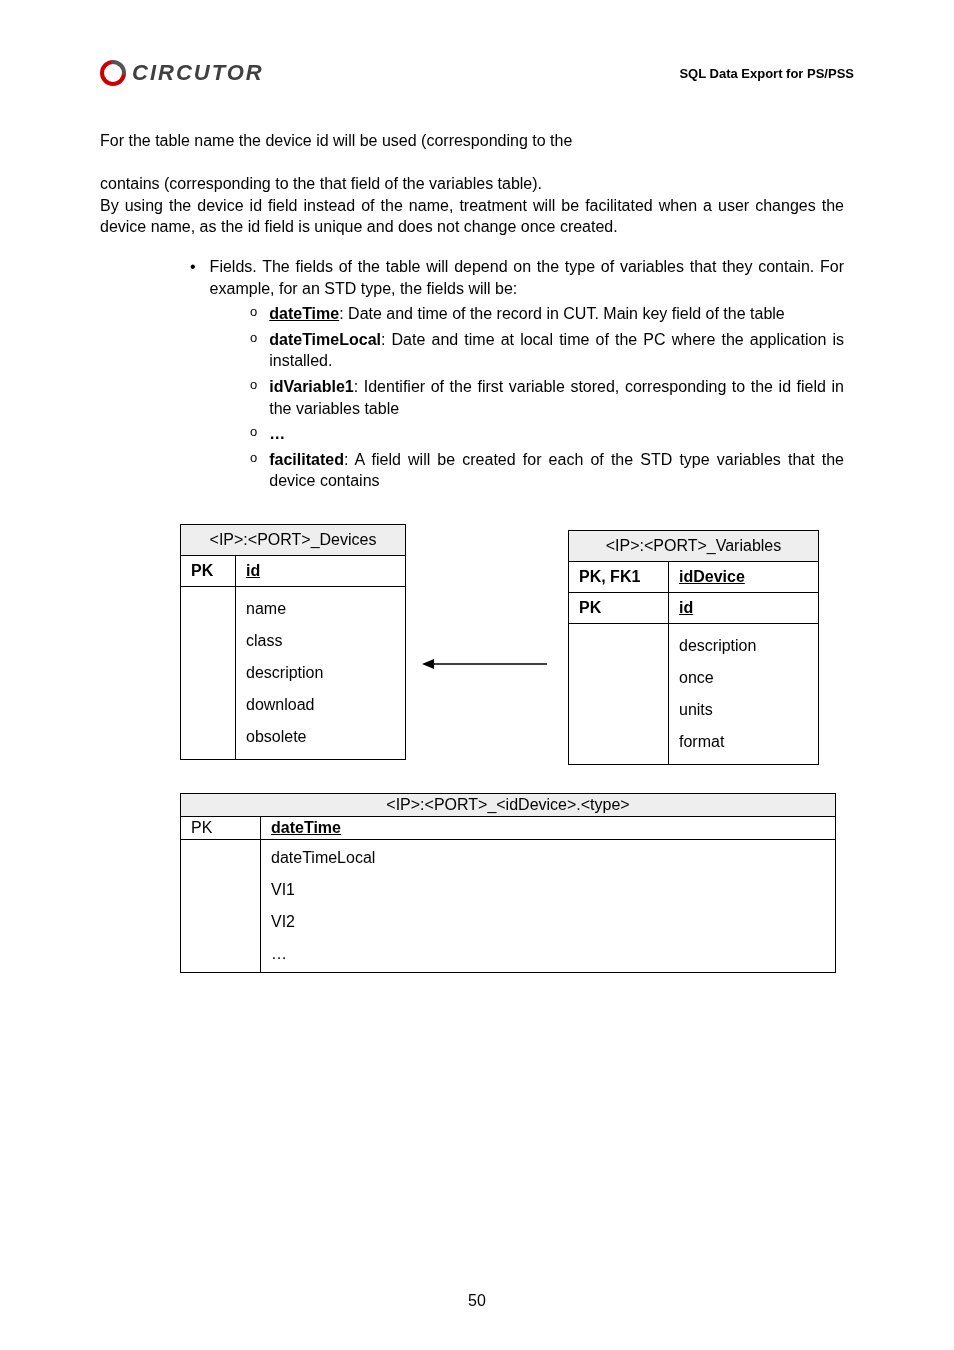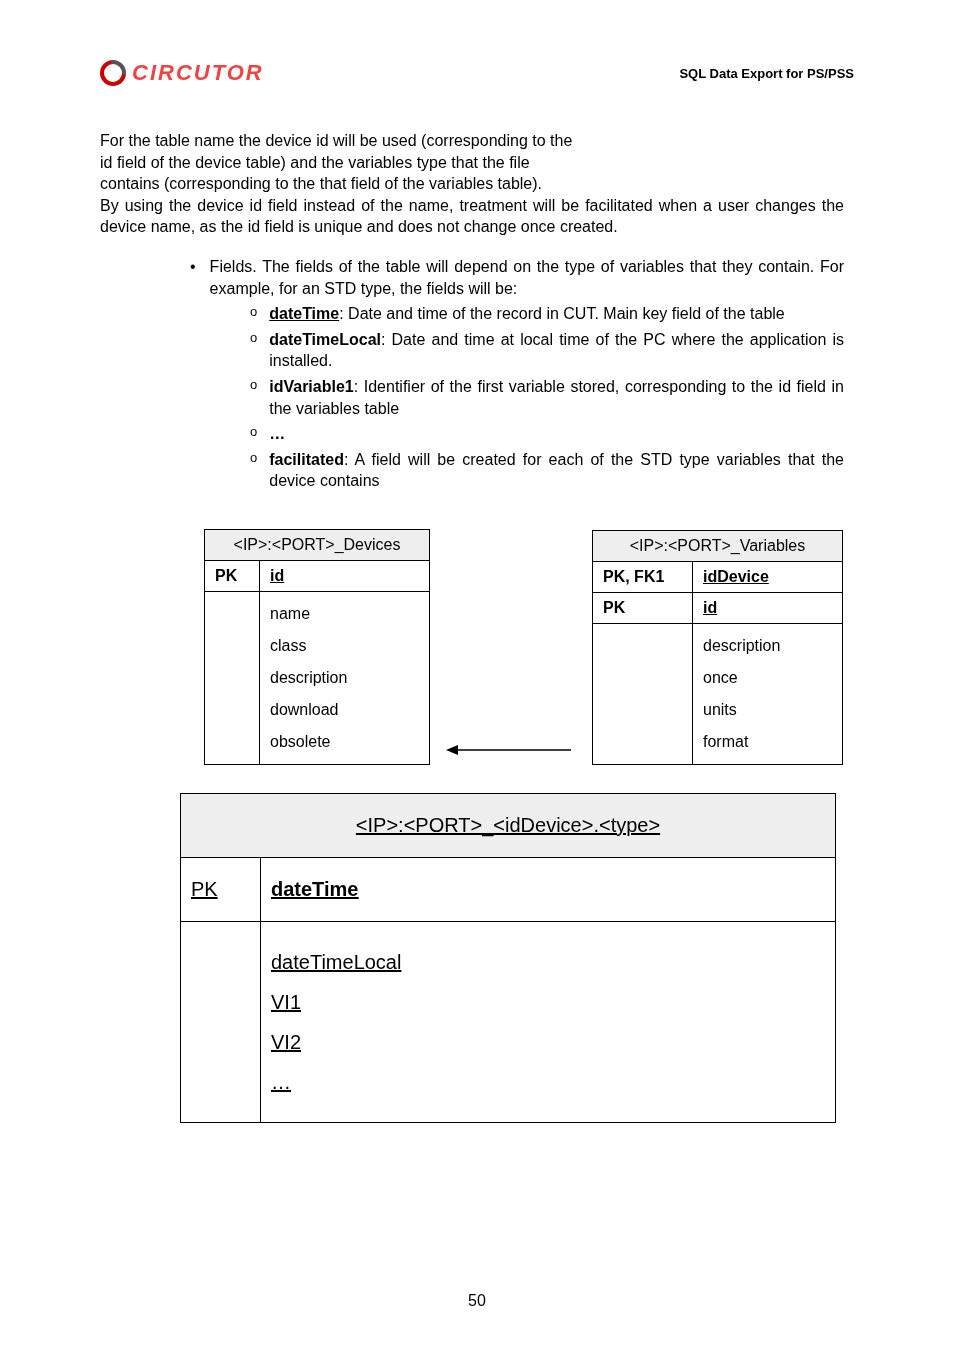--- a/index.html
+++ b/index.html
@@ -2,50 +2,50 @@
 <html><head>
 <meta charset="utf-8">
 <style>
   * { box-sizing: border-box; margin: 0; padding: 0; }
   html, body { width: 954px; font-family: Arial, Helvetica, sans-serif; background: #fff; color: #000; }
   .page { width: 954px; height: 1350px; position: relative; padding: 60px 100px 40px 100px; }
 
   .header { display: flex; justify-content: space-between; align-items: center; margin-bottom: 44px; }
   .logo { display: flex; align-items: center; gap: 6px; }
   .logo-mark { width: 26px; height: 26px; }
-  .logo-text { font-family: Arial, sans-serif; font-weight: bold; font-style: italic; letter-spacing: 2px; font-size: 22px; color: #ef4444; }
+  .logo-text { font-family: Arial, sans-serif; font-weight: bold; font-style: italic; letter-spacing: 2px; font-size: 22px; color: #404040; }
   .doc-title { font-size: 13px; font-weight: bold; }
 
   .body-text { margin-right: 10px; font-size: 16px; line-height: 1.35; text-align: justify; }
   .body-para { margin-bottom: 18px; }
 
   .bullet1 { margin-left: 90px; margin-right: 10px; font-size: 16px; line-height: 1.35; text-align: justify; }
   .bullet1-row { display: flex; gap: 14px; margin-bottom: 4px; }
   .bullet1-mark { flex: 0 0 auto; }
 
   .bullet2 { margin-left: 150px; margin-right: 10px; font-size: 16px; line-height: 1.35; text-align: justify; }
   .bullet2-row { display: flex; gap: 12px; margin-bottom: 4px; }
   .bullet2-mark { flex: 0 0 auto; font-size: 13px; }
 
   .u { text-decoration: underline; }
   .b { font-weight: bold; }
 
-  .tables-row { display: flex; align-items: flex-end; gap: 16px; margin-top: 28px; margin-left: 104px; margin-right: 10px; position: relative; }
+  .tables-row { display: flex; align-items: center; gap: 16px; margin-top: 28px; margin-left: 80px; margin-right: 10px; position: relative; }
   .tbl-wrap { display: flex; flex-direction: column; }
   .tbl { border-collapse: collapse; }
   .tbl th, .tbl td { border: 1.5px solid #000; padding: 6px 10px; font-size: 16px; text-align: left; vertical-align: top; background:#fff; }
   .tbl .ctr { text-align: center; background: #eee; }
   .tbl .pkcell { font-weight: bold; vertical-align: top; }
   .cell-block { line-height: 2.0; }
 
   .arrow-col { width: 130px; display:flex; align-items:center; justify-content:center; padding-top:44px; }
 
   .full-tbl-wrap { margin-top: 28px; margin-left: 80px; margin-right: 18px; }
   .full-tbl { border-collapse: collapse; width: 100%; }
-  .full-tbl th, .full-tbl td { border: 1.5px solid #000; padding: 20px 10px; font-size: 20px; text-align: left; vertical-align: top; text-decoration: underline; }
+  .full-tbl th, .full-tbl td { border: 1.5px solid #000; padding: 2px 10px; font-size: 16px; text-align: left; vertical-align: top; }
   .full-tbl .ctr { text-align: center; background: #eee; }
 
   .page-num { position: absolute; bottom: 40px; left: 0; right: 0; text-align: center; font-size: 16px; }
 </style>
 </head>
 <body>
 
 <div class="page">
 
   <div class="header">
@@ -57,21 +57,21 @@
         </svg>
       </span>
       <span class="logo-text">CIRCUTOR</span>
     </div>
     <div class="doc-title">SQL Data Export for PS/PSS</div>
   </div>
 
   <div class="body-text">
     <div class="body-para">
       <span>For the table name the device id will be used (corresponding to the</span><br>
-      <span>id field of the device table) and the variables type that the file</span><br>
+      <br>
       <span>contains (corresponding to the that field of the variables table).</span><br>
       <span>By using the device id field instead of the name, treatment will be facilitated when a user changes the device name, as the id field is unique and does not change once created.</span>
     </div>
   </div>
 
   <div class="bullet1">
     <div class="bullet1-row">
       <span class="bullet1-mark">•</span>
       <span>Fields. The fields of the table will depend on the type of variables that they contain. For example, for an STD type, the fields will be:</span>
     </div>

